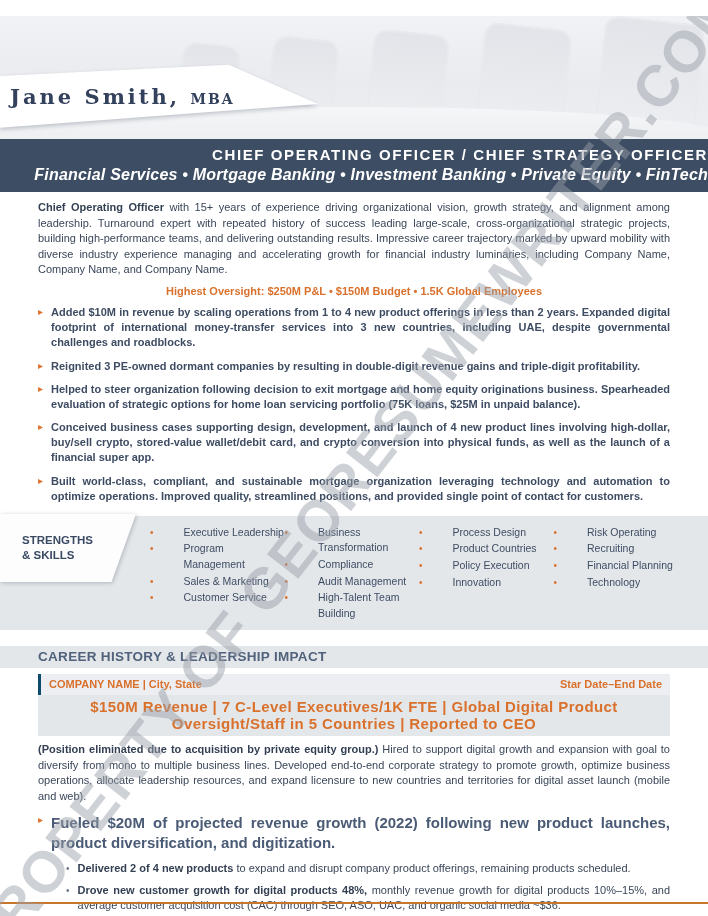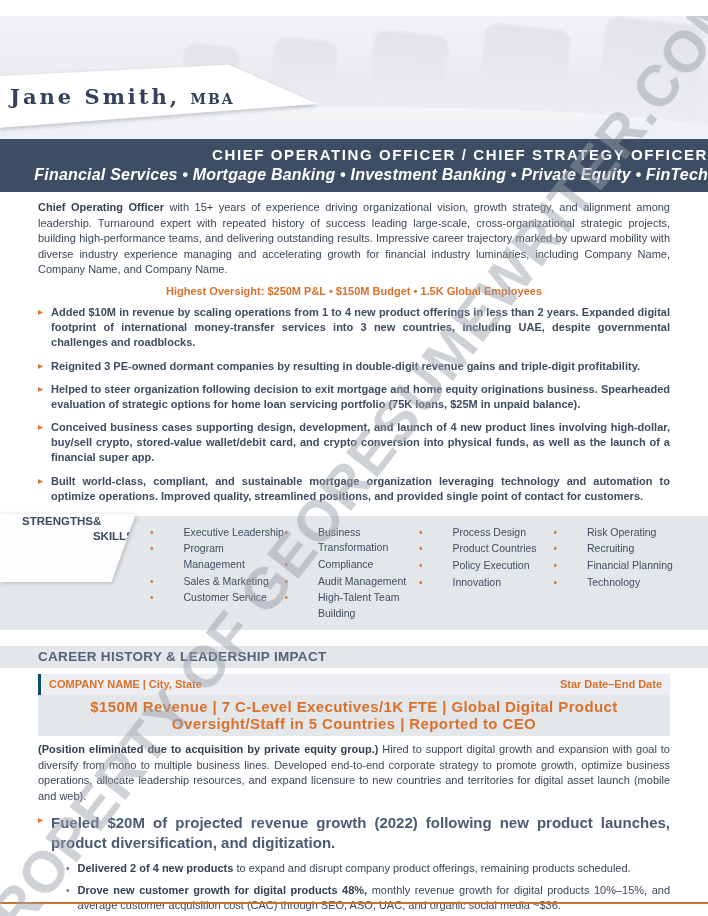--- a/index.html
+++ b/index.html
@@ -72,21 +72,21 @@
     position:relative; margin-top:12px; background:#e4e7ea; min-height:64px;
     padding:8px 20px 8px 150px;
   }
   .skills-label{
     position:absolute; left:0; top:-2px; width:136px; height:68px;
     filter:drop-shadow(1px 1px 2px rgba(100,108,120,.4));
   }
   .skills-label .label-shape{
     width:100%; height:100%; background:#fdfdfe;
     clip-path:polygon(0 0, 100% 0, 82% 100%, 0 100%);
-    display:flex; flex-direction:row; justify-content:center;
+    display:flex; flex-direction:column; justify-content:center;
     padding-left:22px;
   }
   .skills-label .label-line{ font-size:11.5px; font-weight:bold; color:#3a4a63; line-height:1.3; }
   .skills-cols{ display:flex; }
   .skills-col{ flex:1; }
   .skill-item{ display:flex; align-items:flex-start; margin:1px 0; }
   .skill-item .dot{ color:#d9712c; font-size:10px; line-height:1.5; margin-right:6px; }
   .skill-item .stxt{ font-size:10.5px; color:#3e4c63; line-height:1.48;padding-left:24px; }
 
   

